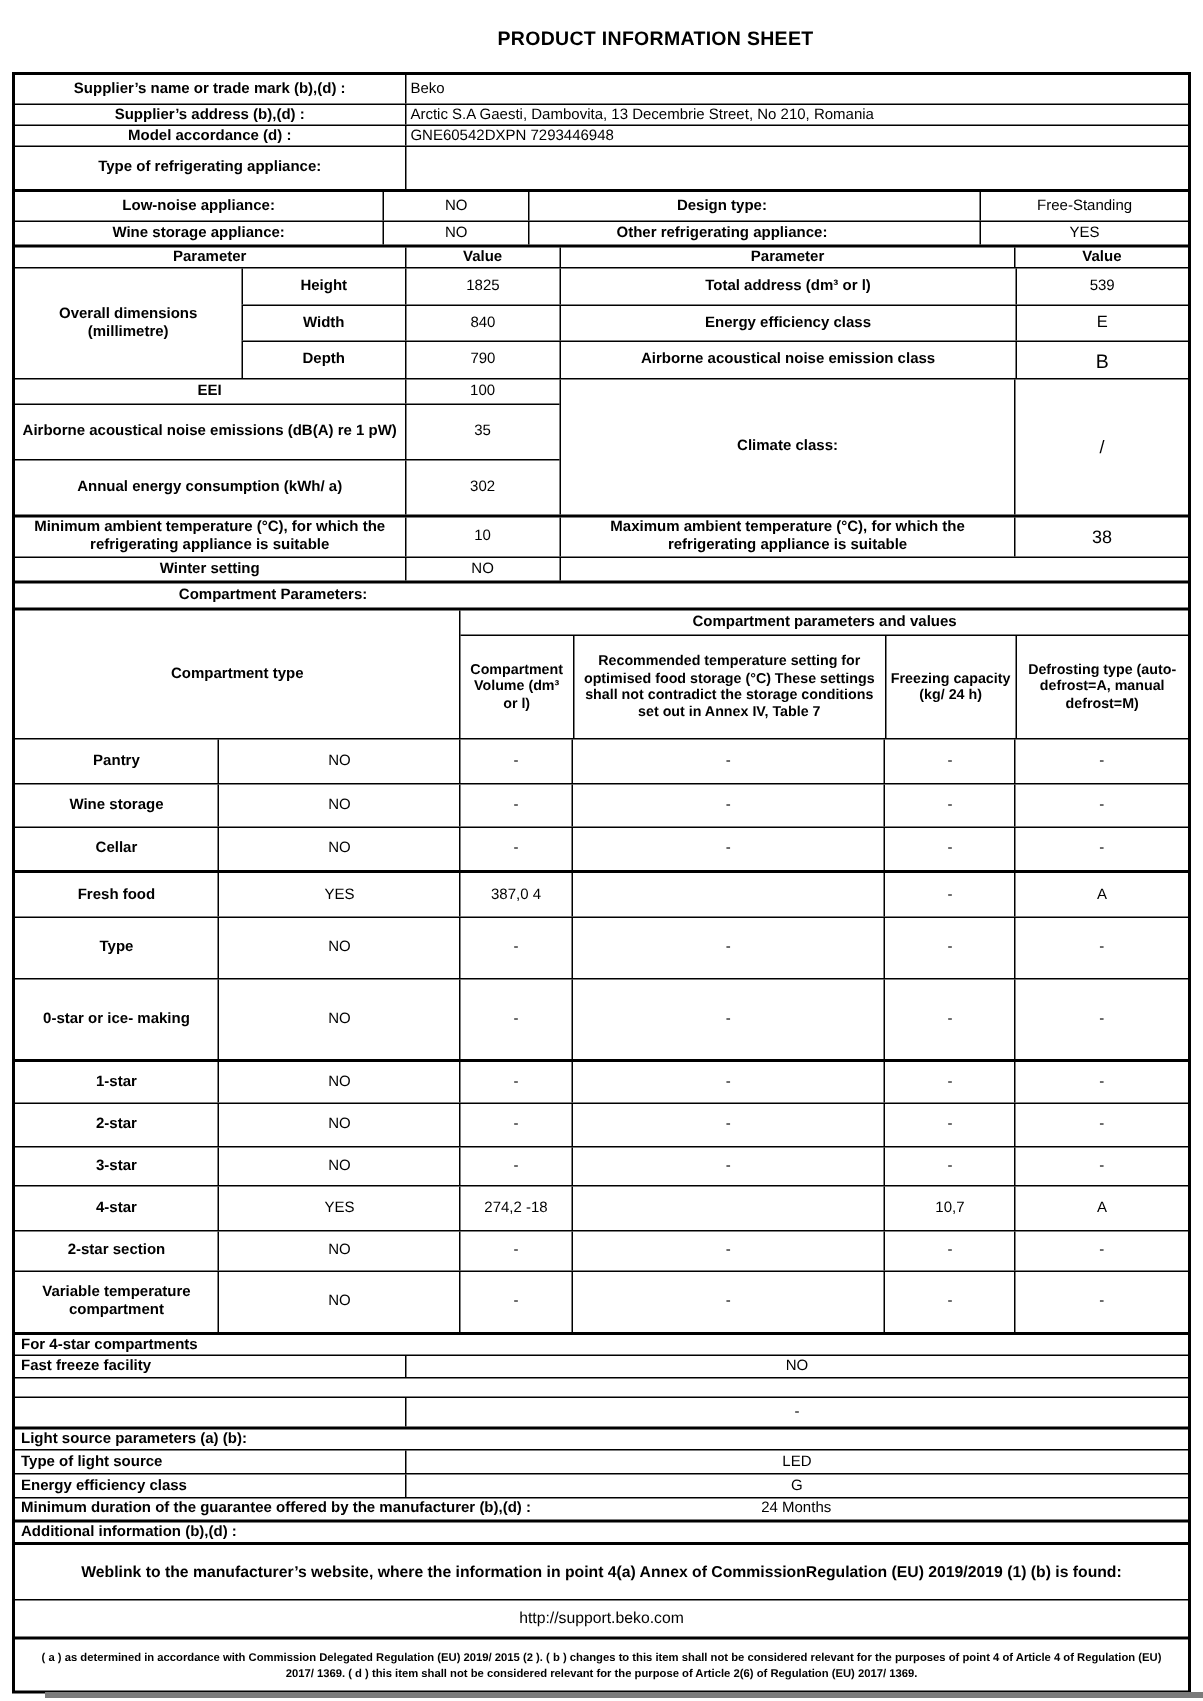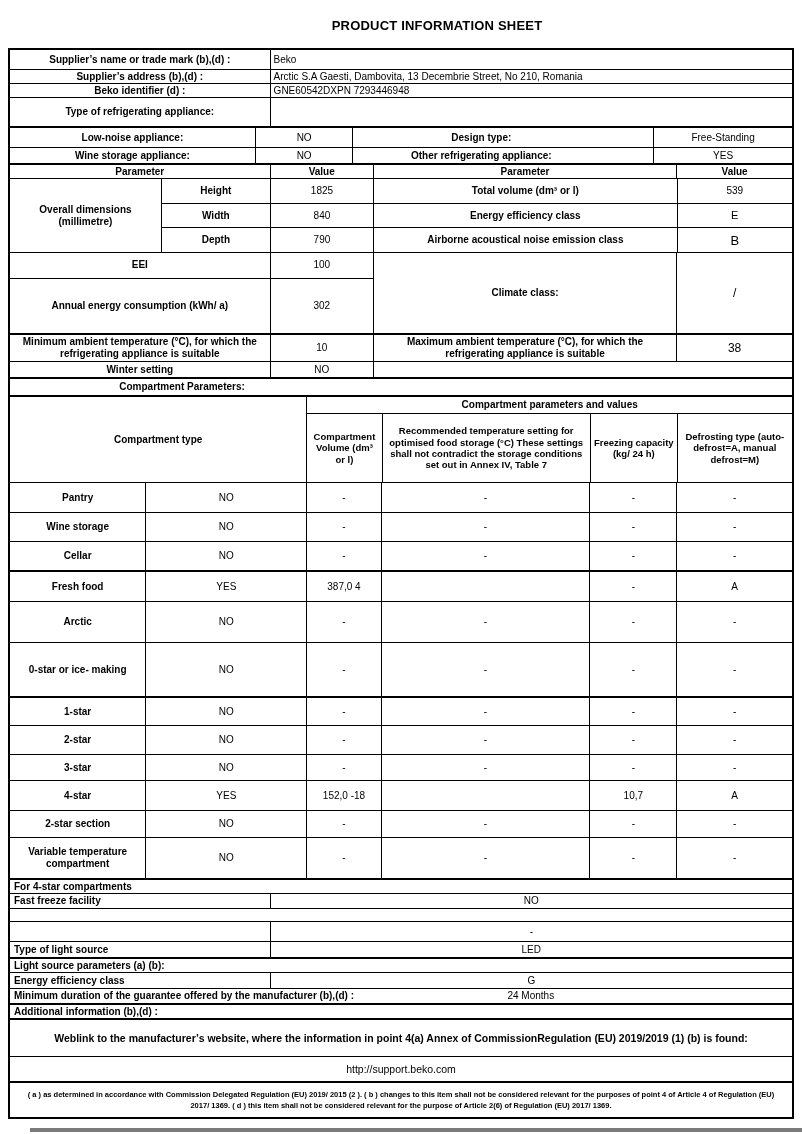--- a/index.html
+++ b/index.html
@@ -59,21 +59,21 @@
 
   <div class="row first" style="height:19px">
     <div class="cell wA b">Supplier’s name or trade mark (b),(d) :</div>
     <div class="cell bl left" style="flex:1">Beko</div>
   </div>
   <div class="row" style="height:14px">
     <div class="cell wA b">Supplier’s address (b),(d) :</div>
     <div class="cell bl left" style="flex:1">Arctic S.A  Gaesti, Dambovita, 13 Decembrie Street, No 210, Romania</div>
   </div>
   <div class="row" style="height:14px">
-    <div class="cell wA b">Beko identifier (d) :</div>
+    <div class="cell wA b">Model accordance (d) :</div>
     <div class="cell bl left" style="flex:1">GNE60542DXPN 7293446948</div>
   </div>
   <div class="row" style="height:29px">
     <div class="cell wA b">Type of refrigerating appliance:</div>
     <div class="cell bl left" style="flex:1"></div>
   </div>
   <div class="row thick" style="height:21px">
     <div class="cell wA b">Low-noise appliance:</div>
     <div class="cell wB bl">NO</div>
     <div class="cell wC bl b">Design type:</div>
@@ -97,43 +97,47 @@
     <div class="cell p1 b two-line">
       <div>
           <span>Overall dimensions</span>
           <span>(millimetre)</span>
         </div>
     </div>
     <div class="col">
       <div class="subrow first">
         <div class="cell p2 bl b" style="width:17.25%">Height</div>
         <div class="cell p3 bl" style="width:16.38%">1825</div>
-        <div class="cell p4 bl b" style="width:48.08%">Total volume (dm³ or l)</div>
+        <div class="cell p4 bl b" style="width:48.08%">Total address (dm³ or l)</div>
         <div class="cell p5 bl" style="width:18.29%">539</div>
       </div>
       <div class="subrow">
         <div class="cell p2 bl b" style="width:17.25%">Width</div>
         <div class="cell p3 bl" style="width:16.38%">840</div>
         <div class="cell p4 bl b" style="width:48.08%">Energy efficiency class</div>
         <div class="cell p5 bl sz11" style="width:18.29%">E</div>
       </div>
       <div class="subrow">
         <div class="cell p2 bl b" style="width:17.25%">Depth</div>
         <div class="cell p3 bl" style="width:16.38%">790</div>
         <div class="cell p4 bl b" style="width:48.08%">Airborne acoustical noise emission class</div>
         <div class="cell p5 bl sz13" style="width:18.29%">B</div>
       </div>
     </div>
   </div>
 
-  <div class="row" style="height:81px">
+  <div class="row" style="height:91px">
     <div class="col p123" style="flex:none">
       <div class="subrow first">
         <div class="cell m1 b">EEI</div>
         <div class="cell m2 bl">100</div>
+      </div>
+      <div class="subrow" style="flex:2.2">
+        <div class="cell m1 b">Airborne acoustical noise emissions (dB(A) re 1 pW)</div>
+        <div class="cell m2 bl">35</div>
       </div>
       <div class="subrow" style="flex:2.2">
         <div class="cell m1 b">Annual energy consumption (kWh/ a)</div>
         <div class="cell m2 bl">302</div>
       </div>
     </div>
     <div class="cell p4 bl b">Climate class:</div>
     <div class="cell p5 bl sz12">/</div>
   </div>
 
@@ -192,21 +196,21 @@
   </div>
   <div class="row thick" style="height:31px">
     <div class="cell k1 b">Fresh food</div>
     <div class="cell k2 bl">YES</div>
     <div class="cell k3 bl">387,0 4</div>
     <div class="cell k4 bl"></div>
     <div class="cell k5 bl">-</div>
     <div class="cell k6 bl">A</div>
   </div>
   <div class="row" style="height:41px">
-    <div class="cell k1 b">Arctic</div>
+    <div class="cell k1 b">Type</div>
     <div class="cell k2 bl">NO</div>
     <div class="cell k3 bl">-</div>
     <div class="cell k4 bl">-</div>
     <div class="cell k5 bl">-</div>
     <div class="cell k6 bl">-</div>
   </div>
   <div class="row" style="height:54px">
     <div class="cell k1 b">0-star or ice- making</div>
     <div class="cell k2 bl">NO</div>
     <div class="cell k3 bl">-</div>
@@ -234,21 +238,21 @@
     <div class="cell k1 b">3-star</div>
     <div class="cell k2 bl">NO</div>
     <div class="cell k3 bl">-</div>
     <div class="cell k4 bl">-</div>
     <div class="cell k5 bl">-</div>
     <div class="cell k6 bl">-</div>
   </div>
   <div class="row" style="height:30px">
     <div class="cell k1 b">4-star</div>
     <div class="cell k2 bl">YES</div>
-    <div class="cell k3 bl">152,0 -18</div>
+    <div class="cell k3 bl">274,2 -18</div>
     <div class="cell k4 bl"></div>
     <div class="cell k5 bl">10,7</div>
     <div class="cell k6 bl">A</div>
   </div>
   <div class="row" style="height:27px">
     <div class="cell k1 b">2-star section</div>
     <div class="cell k2 bl">NO</div>
     <div class="cell k3 bl">-</div>
     <div class="cell k4 bl">-</div>
     <div class="cell k5 bl">-</div>
@@ -271,27 +275,27 @@
     <div class="cell wRest bl">NO</div>
   </div>
   <div class="row" style="height:13px">
     <div class="cell" style="flex:1"></div>
   </div>
   <div class="row" style="height:20px">
     <div class="cell wA"></div>
     <div class="cell wRest bl">-</div>
   </div>
 
+  <div class="row thick" style="height:15px">
+    <div class="section-label" style="flex:1">Light source parameters (a) (b):</div>
+  </div>
   <div class="row" style="height:16px">
     <div class="cell wA left b" style="padding-left:4px">Type of light source</div>
     <div class="cell wRest bl">LED</div>
   </div>
-  <div class="row thick" style="height:15px">
-    <div class="section-label" style="flex:1">Light source parameters (a) (b):</div>
-  </div>
   <div class="row" style="height:16px">
     <div class="cell wA left b" style="padding-left:4px">Energy efficiency class</div>
     <div class="cell wRest bl">G</div>
   </div>
 
   <div class="row rel" style="height:15px">
     <div class="cell left b" style="flex:1;padding-left:4px">Minimum duration of the guarantee offered by the manufacturer (b),(d) :</div>
     <div class="abs-val">24 Months</div>
   </div>
 

